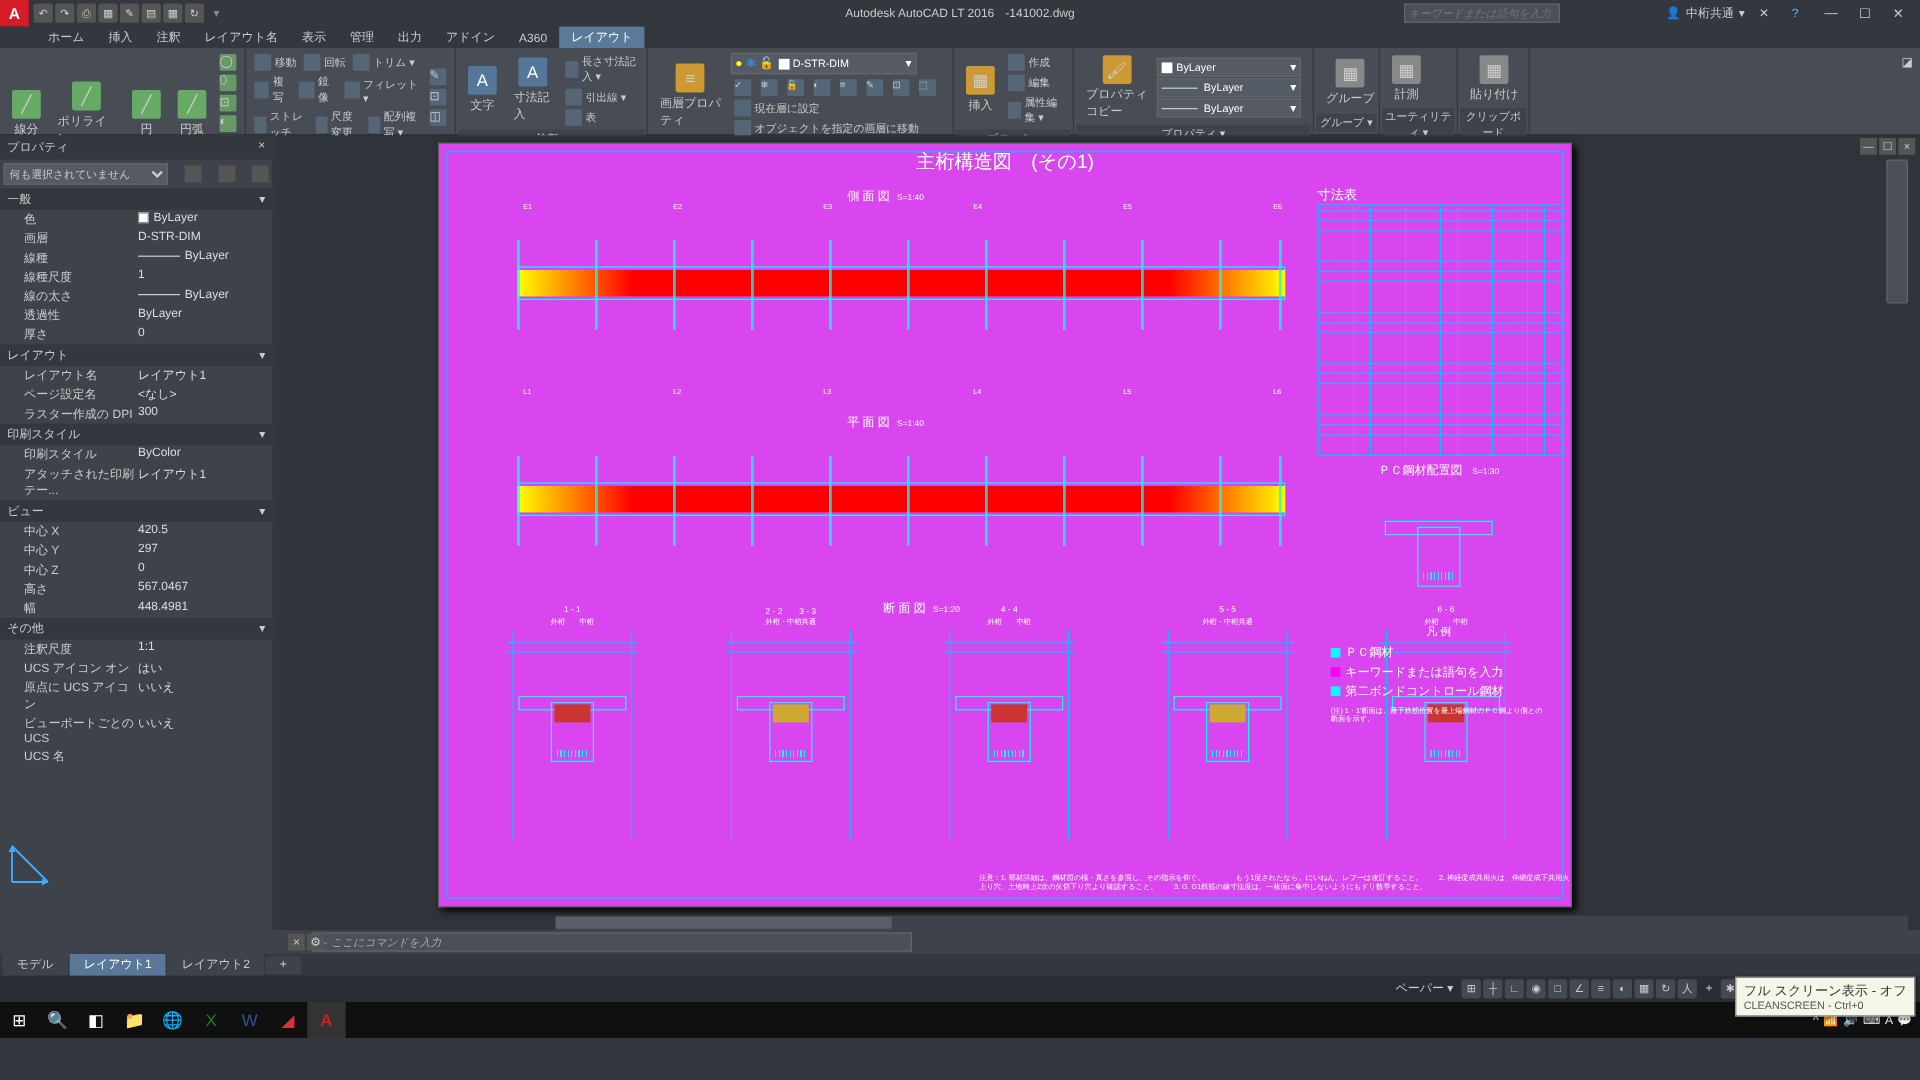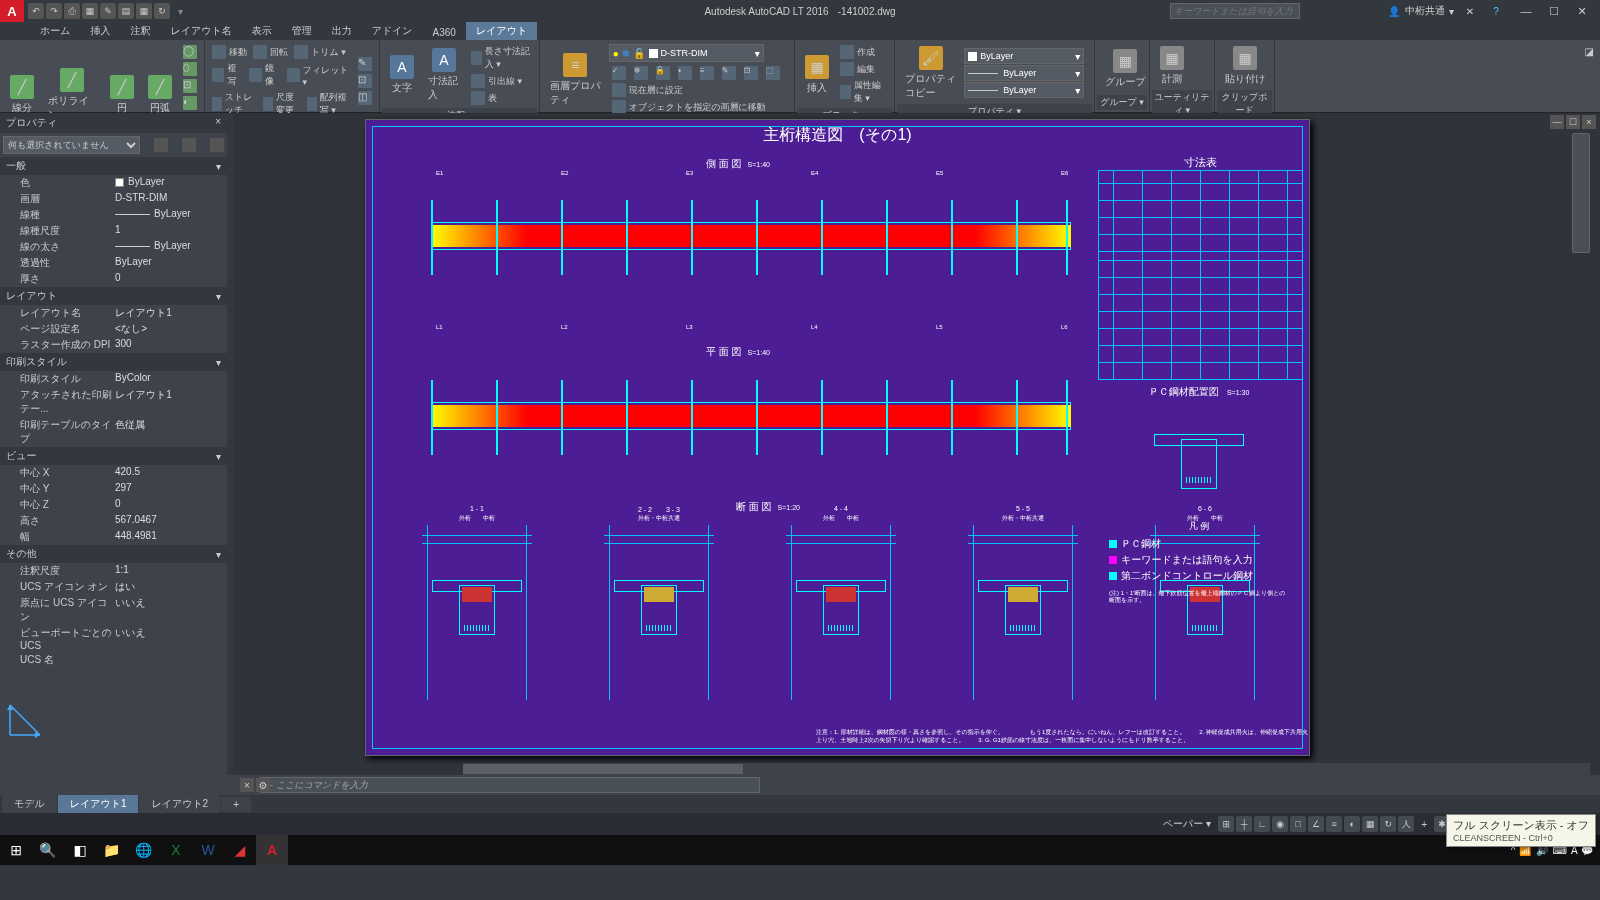--- a/index.html
+++ b/index.html
@@ -37,21 +37,21 @@
 .prop-group-hd{background:#33383f;color:#ccc;padding:2px 6px;font-size:10px;display:flex;justify-content:space-between;align-items:center}
 .prop-row{display:flex;padding:1px 0;font-size:10px;color:#ccc}
 .prop-row .k{width:115px;padding-left:20px}
 .prop-row .v{flex:1;color:#ddd}
 .prop-color-sw{display:inline-block;width:9px;height:9px;background:#fff;border:1px solid #888;margin-right:4px;vertical-align:middle}
 .line-sw{display:inline-block;width:35px;height:1px;background:#ccc;vertical-align:middle;margin-right:4px}
 
 .canvas-area{flex:1;background:#2f333a;position:relative;display:flex;flex-direction:column}
 .dwg-controls{position:absolute;right:4px;top:2px;display:flex;gap:2px;z-index:5}
 .dwg-controls span{width:14px;height:14px;background:#555;display:flex;align-items:center;justify-content:center;color:#ccc;font-size:9px}
-.paper{position:absolute;left:132px;top:6px;width:945px;height:637px;background:#4c1d95;border:1px solid #666;box-shadow:3px 3px 6px #000}
+.paper{position:absolute;left:132px;top:6px;width:945px;height:637px;background:#d946ef;border:1px solid #666;box-shadow:3px 3px 6px #000}
 .paper-frame{position:absolute;inset:6px;border:1px solid #00c3ff}
 .dwg-title{position:absolute;top:5px;left:50%;transform:translateX(-50%);color:#fff;font-size:16px}
 .view-label{position:absolute;color:#fff;font-size:10px}
 .scale-label{color:#fff;font-size:7px;margin-left:6px}
 .girder-elev{position:absolute;left:20px;top:50px;width:690px;height:160px}
 .girder-plan{position:absolute;left:20px;top:230px;width:690px;height:145px}
 .girder-box{width:100%;height:100%;position:relative}
 .girder-line{position:absolute;left:45px;right:5px;top:52px;height:28px;border:1px solid #0ff}
 .girder-fill{position:absolute;left:45px;right:5px;top:55px;height:22px;background:linear-gradient(90deg,#ff0 0%,#f00 15%,#f00 85%,#ff0 100%)}
 .diaphragm{position:absolute;top:30px;height:75px;width:2px;border-left:1px solid #0ff;border-right:1px solid #0ff}
@@ -62,21 +62,21 @@
 .sec-sub{position:absolute;top:9px;width:100%;text-align:center;color:#fff;font-size:6px}
 .sec-box{position:absolute;left:50%;top:80px;transform:translateX(-50%);width:36px;height:50px;border:1px solid #0ff}
 .sec-wing{position:absolute;left:50%;top:75px;transform:translateX(-50%);width:90px;height:12px;border:1px solid #0ff}
 .sec-fill{position:absolute;left:50%;top:82px;transform:translateX(-50%);width:30px;height:15px;background:#c33}
 .sec-dots{position:absolute;left:50%;top:120px;transform:translateX(-50%);width:26px;height:6px;background:repeating-linear-gradient(90deg,#0ff 0,#0ff 1px,transparent 1px,transparent 3px)}
 .sec-dims{position:absolute;left:50%;top:20px;transform:translateX(-50%);width:110px;height:175px}
 .dv{position:absolute;border-left:1px solid #00c3ff;height:100%}
 .dh{position:absolute;border-top:1px solid #00c3ff;width:100%}
 
 .dim-table{position:absolute;right:6px;top:35px;width:205px;height:225px}
-.dim-table-title{color:#fff;font-size:11px;text-align:center}
+.dim-table-title{color:#fff;font-size:11px;text-align:left}
 .dt-grid{width:100%;height:210px;background:repeating-linear-gradient(0deg,transparent 0,transparent 8px,#00c3ff 8px,#00c3ff 8.5px),repeating-linear-gradient(90deg,transparent 0,transparent 14px,#00c3ff 14px,#00c3ff 14.5px);border:1px solid #00c3ff;font-size:4px;color:#fff;overflow:hidden}
 .pc-arrange{position:absolute;right:20px;top:265px;width:180px;height:110px}
 .legend{position:absolute;right:20px;top:400px;width:180px;color:#fff;font-size:7px}
 .legend-row{display:flex;gap:4px;align-items:center;padding:1px 0}
 .leg-sw{width:8px;height:8px}
 .notes{position:absolute;left:450px;bottom:10px;color:#fff;font-size:6px;line-height:1.3}
 
 .ucs-icon{position:absolute;left:10px;bottom:30px;width:40px;height:40px}
 .nav-cube{position:absolute;right:10px;top:20px;width:18px;height:120px;background:#4a4f57;border:1px solid #666;border-radius:2px}
 
@@ -407,24 +407,20 @@
           <span>印刷スタイル</span>
           <span>▾</span>
         </div>
         <div class="prop-row">
           <div class="k">印刷スタイル</div>
           <div class="v">ByColor</div>
         </div>
         <div class="prop-row">
           <div class="k">アタッチされた印刷テー...</div>
           <div class="v">レイアウト1</div>
-        </div>
-        <div class="prop-row">
-          <div class="k">印刷テーブルのタイプ</div>
-          <div class="v">色従属</div>
         </div>
         <div class="prop-group-hd">
           <span>ビュー</span>
           <span>▾</span>
         </div>
         <div class="prop-row">
           <div class="k">中心 X</div>
           <div class="v">420.5</div>
         </div>
         <div class="prop-row">

